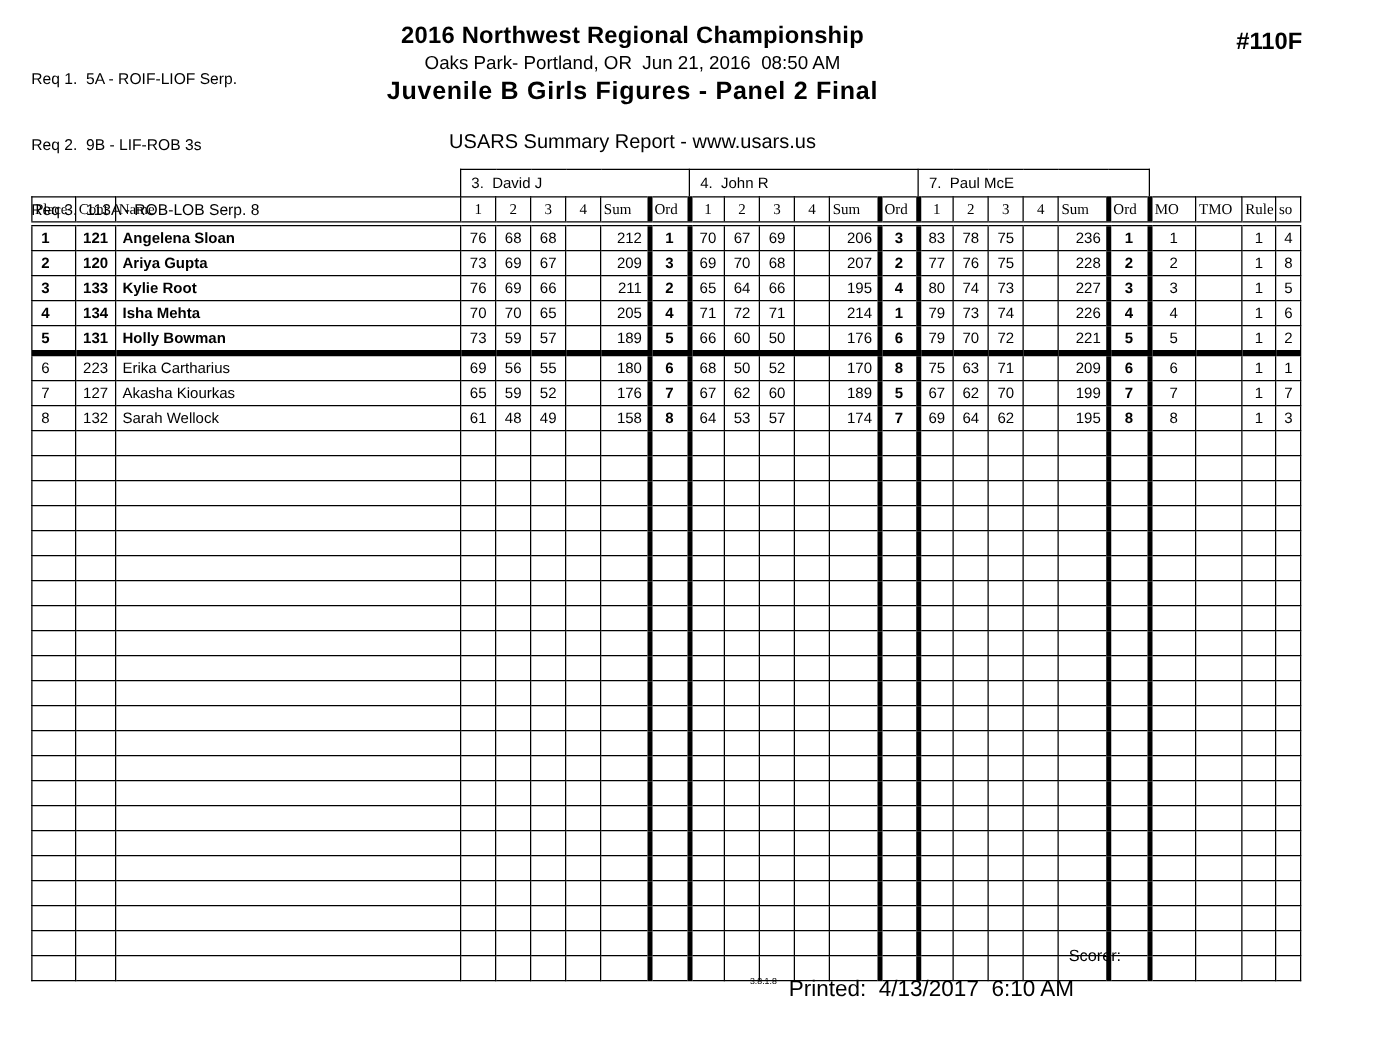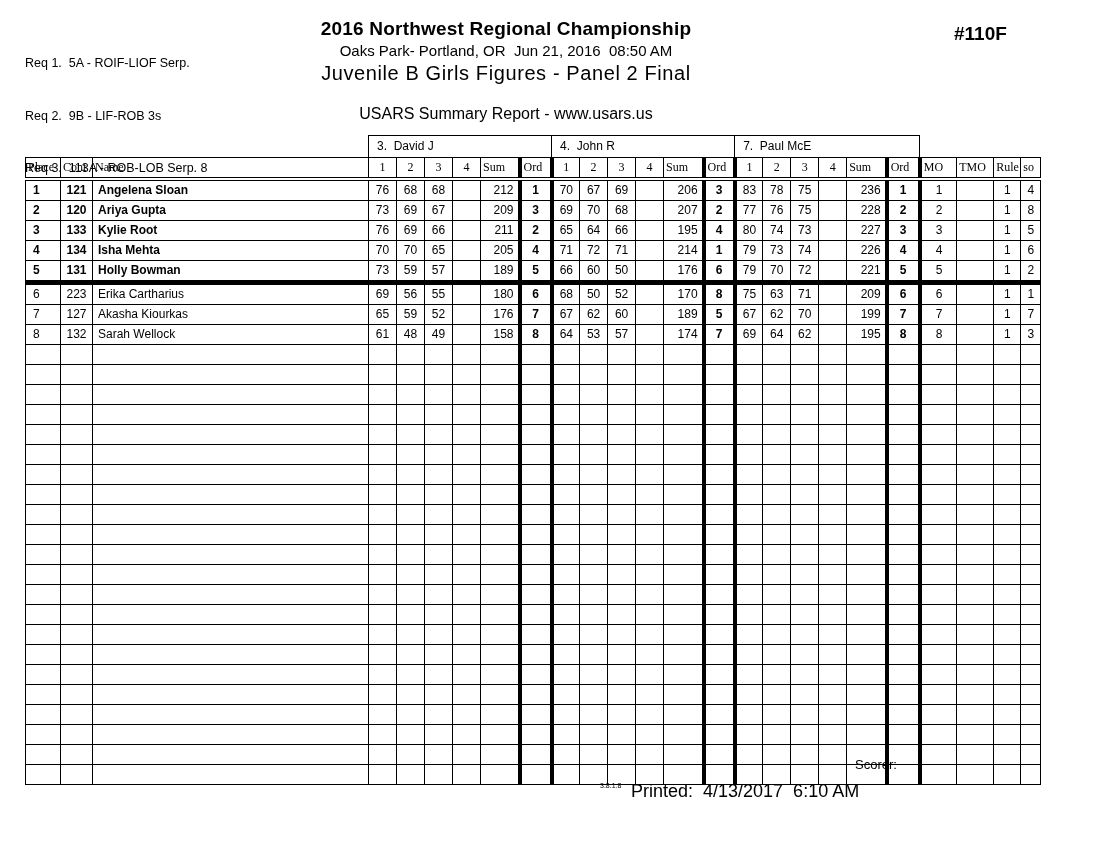--- a/index.html
+++ b/index.html
@@ -2,23 +2,23 @@
 <html><head>
 <meta charset="utf-8">
 <style>
   html,body { margin:0; padding:0; background:#fff; }
   body { width:1100px; height:850px; position:relative; overflow:hidden;
          font-family:"Liberation Sans", sans-serif; color:#000; }
   .req-block { position:absolute; left:25px; top:20px; font-size:12.5px; line-height:17.5px; white-space:pre; }
   .title-block { position:absolute; left:0; top:18px; width:1012px; text-align:center; }
   .t1 { font-size:19px; font-weight:bold; letter-spacing:0.2px; }
   .t2 { font-size:15px; margin-top:2px; white-space:pre; }
-  .t3 { font-size:20px; font-weight:normal; letter-spacing:0.6px; margin-top:3px; }
+  .t3 { font-size:20px; font-weight:bold; letter-spacing:0.6px; margin-top:3px; }
   .t4 { font-size:16px; margin-top:20px; }
-  .event-num { position:absolute; left:954px; top:23px; font-size:19px; font-weight:bold; }
+  .event-num { position:absolute; left:989px; top:23px; font-size:19px; font-weight:bold; }
 
   table.results { position:absolute; left:25px; top:135px; border-collapse:collapse;
                   table-layout:fixed; width:1015px; }
   table.results td { border:1px solid #000; height:19px; padding:0; font-size:12px;
                      line-height:19px; overflow:hidden; white-space:nowrap; }
   tr.jrow td { border:none; height:21px; }
   tr.jrow td.jbox { border:1px solid #000; text-align:left; padding-left:8px; white-space:pre; }
   tr.hrow td { border-bottom:4px double #000;font-family:Liberation Serif, serif; }
   .thick { border-left:4px solid #000 !important; border-right:4px solid #000 !important; }
   tr.cut td { border-bottom:5px solid #000; }

